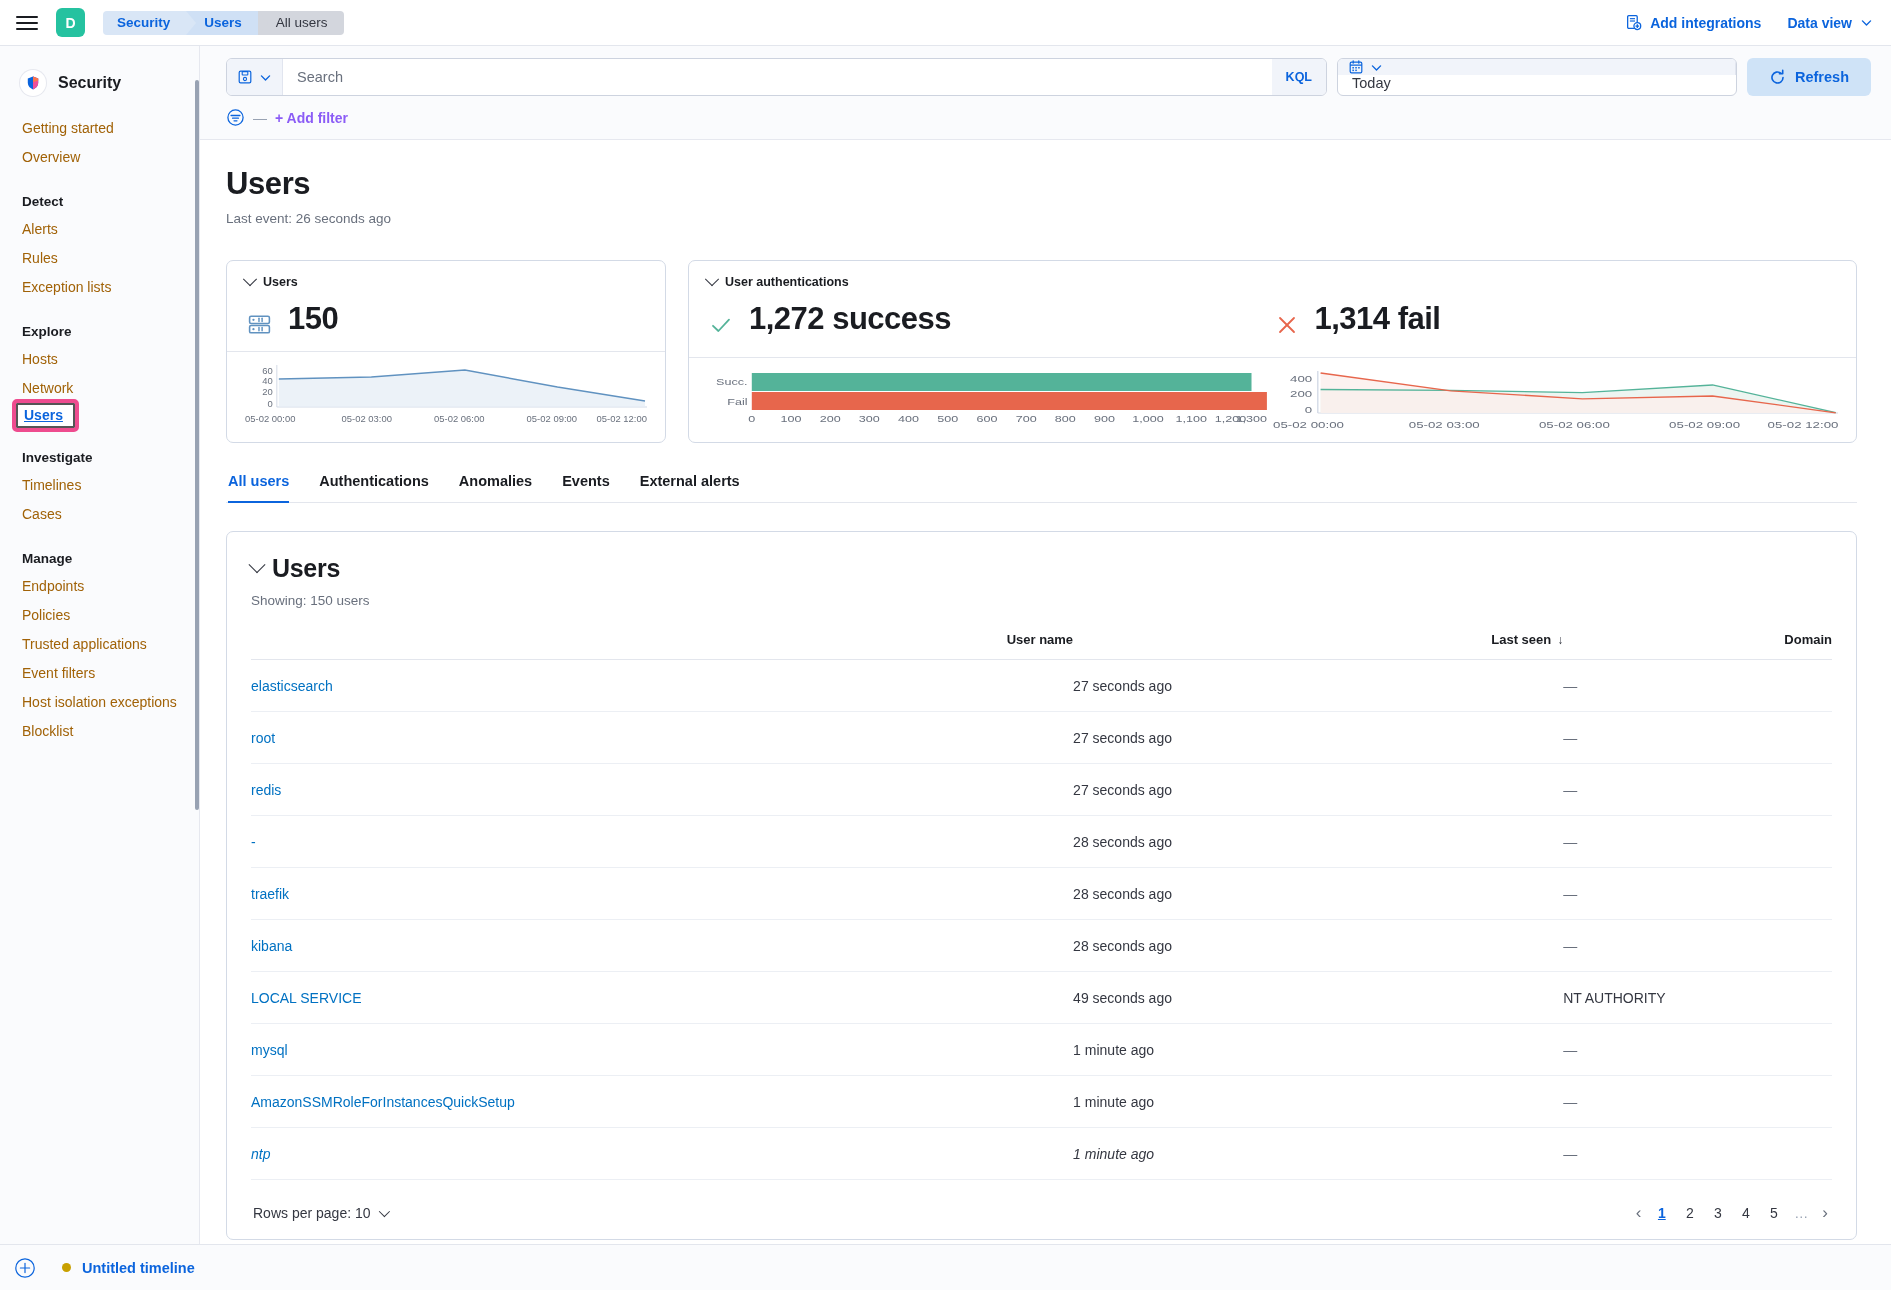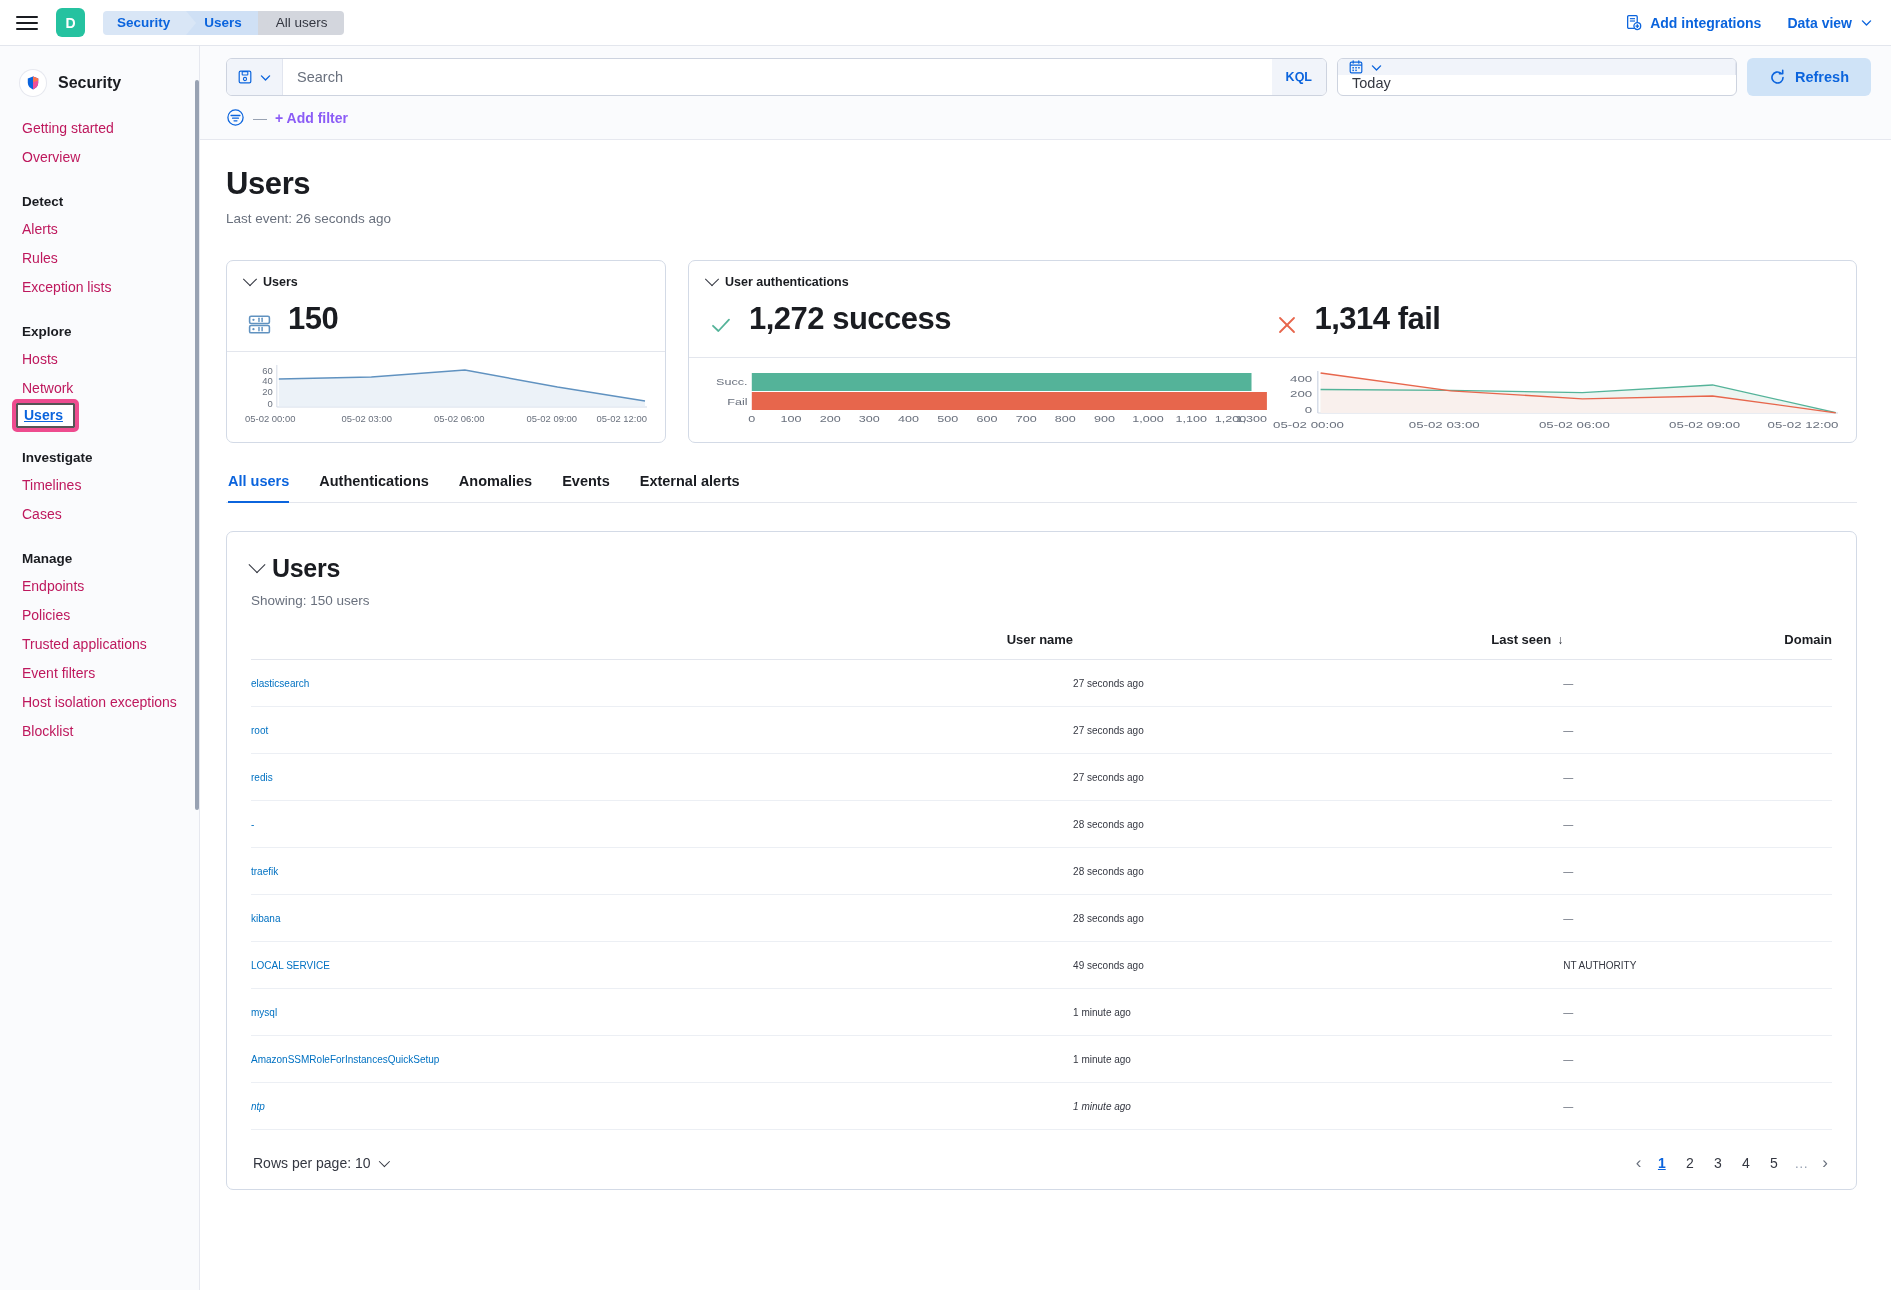--- a/index.html
+++ b/index.html
@@ -62,21 +62,21 @@
     padding-top: 0; position: relative;
   }
   .sb-scroll { position: absolute; right: 0px; top: 34px; width: 4px; height: 730px; background: #98a2b3; border-radius: 2px; }
   .sb-brand { display: flex; align-items: center; gap: 12px; padding: 24px 0 18px 20px; }
   .sb-brand-logo {
     width: 26px; height: 26px; border-radius: 50%; background: #fff;
     box-shadow: 0 0 0 1px #e6e8ef; display: flex; align-items: center; justify-content: center;
   }
   .sb-brand-name { font-size: 16px; font-weight: 700; color: #1a1c21; }
   .sb-item {
-    font-size: 14px; color: #be185d; padding: 6px 0 6px 22px; cursor: pointer; line-height: 17px;
+    font-size: 14px; color: #a16207; padding: 6px 0 6px 22px; cursor: pointer; line-height: 17px;
   }
   .sb-group { font-size: 13.5px; font-weight: 700; color: #1a1c21; padding: 22px 0 6px 22px; }
   .sb-item.highlighted {
     position: relative; display: inline-block; margin-left: 16px; padding: 2px 10px 2px 6px;
     color: #0b64dd; font-weight: 600; text-decoration: underline;
     background: #fff;
     border: 2px solid #555;
     outline: 4px solid #EE4C8F;
     border-radius: 1px;
   }
@@ -172,21 +172,21 @@
   .panel-sub { font-size: 13.5px; color: #69707d; margin-top: 10px; }
   table { width: 100%; border-collapse: collapse; margin-top: 24px; table-layout: fixed; }
   th {
     text-align: right; font-size: 13px; font-weight: 700; color: #1a1c21;
     padding: 0 0 12px 0; border-bottom: 1px solid #e3e6ed;
   }
   th.c-user { width: 52%; }
   th.c-seen { width: 31%; }
   th.c-dom  { width: 17%; }
   td {
-    font-size: 10px; color: #343741; padding: 18px 0 17px 0; border-bottom: 1px solid #eceff4;
+    font-size: 14px; color: #343741; padding: 18px 0 17px 0; border-bottom: 1px solid #eceff4;
   }
   tr:last-child td { border-bottom: 1px solid #eceff4; font-style: italic; }
   .ulink { color: #0071c2; cursor: pointer; }
   .dash { color: #69707d; }
   .sort-arrow { display: inline-block; margin-left: 6px; color: #343741; font-size: 12px; }
 
   .pager-row { display: flex; align-items: center; margin-top: 18px; padding: 6px 2px 4px 2px; }
   .rows-per-page { display: flex; align-items: center; gap: 8px; font-size: 14px; color: #343741; cursor: pointer; }
   .chev-sm { width: 8px; height: 8px; border-right: 1.5px solid #343741; border-bottom: 1.5px solid #343741;
     transform: rotate(45deg) translateY(-2px); }
@@ -585,14 +585,27 @@
               <span class="pg ellip">…</span>
               <span class="pg-arrow">›</span>
             </div>
           </div>
         </div>
 
       </div>
     </div>
   </div>
 
+  <div class="bottombar">
+    <span class="plus-circle">
+      <svg width="22" height="22" viewBox="0 0 22 22" fill="none">
+        <circle cx="11" cy="11" r="9.2" stroke="#0b64dd" stroke-width="1.2"></circle>
+        <line x1="11" y1="6.4" x2="11" y2="15.6" stroke="#0b64dd" stroke-width="1.2" stroke-linecap="round"></line>
+        <line x1="6.4" y1="11" x2="15.6" y2="11" stroke="#0b64dd" stroke-width="1.2" stroke-linecap="round"></line>
+      </svg>
+    </span>
+    <span class="timeline-pill">
+      <span class="tl-dot"></span>
+      <span class="tl-name">Untitled timeline</span>
+    </span>
+  </div>
 
 </div>
 
 </body></html>

